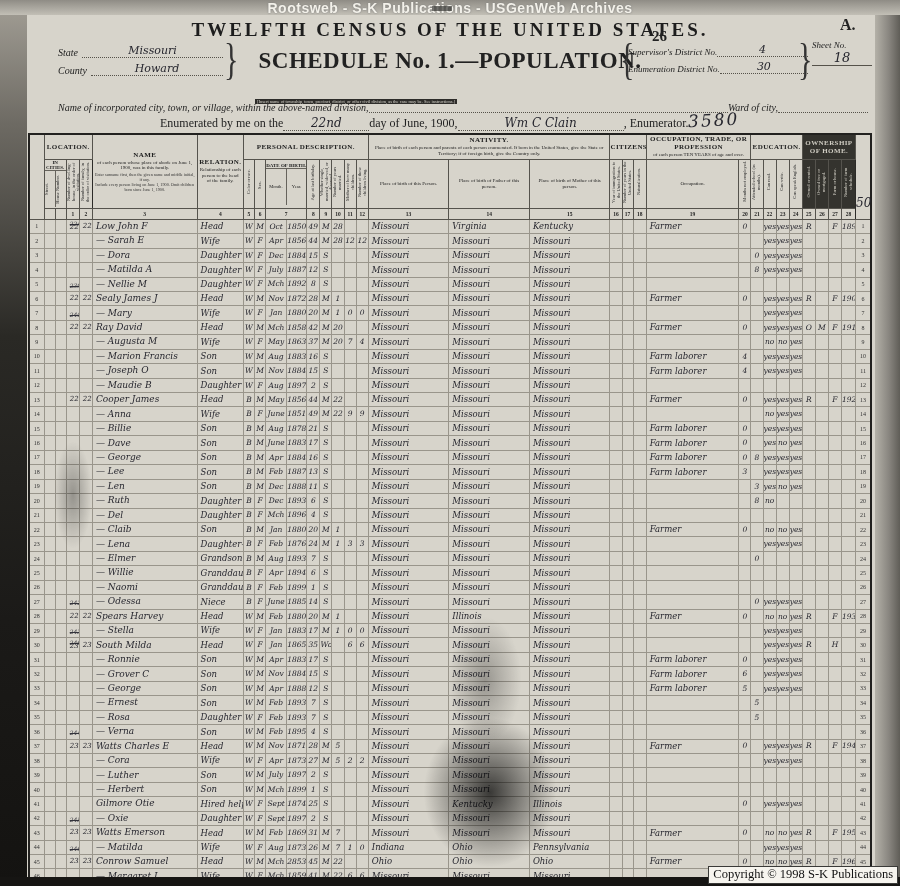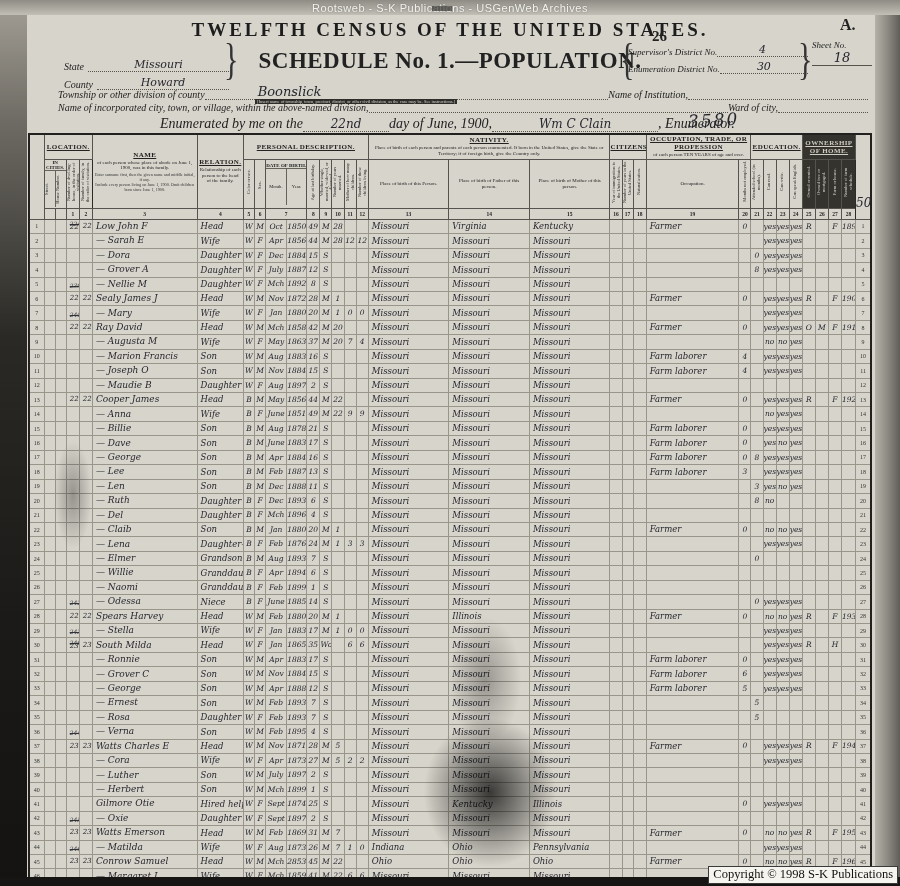--- a/index.html
+++ b/index.html
@@ -1,38 +1,38 @@
 <!DOCTYPE html>
 <html><head>
 <meta charset="utf-8">
 <style>
   html,body{margin:0;padding:0;}
   body{width:900px;height:886px;overflow:hidden;background:#555;}
   .scan{position:relative;width:900px;height:886px;background:#d7d4cb;font-family:"Liberation Serif",serif;color:#222;overflow:hidden;}
   
   .edge-top{position:absolute;left:0;top:0;width:100%;height:15px;background:linear-gradient(180deg,#8f8c85,#c2bfb6);z-index:6;display:flex;align-items:center;justify-content:center;}
-  .watermark{color:#f3f1ea;font-family:"Liberation Sans",sans-serif;font-size:11px;letter-spacing:.5px;text-shadow:0 0 2px #777;}
+  .watermark{color:#f3f1ea;font-family:"Liberation Sans",sans-serif;font-size:14px;letter-spacing:.5px;text-shadow:0 0 2px #777;font-weight:bold;}
   .edge-left{position:absolute;left:0;top:0;width:27px;height:100%;background:linear-gradient(180deg,#a39f96 0%,#6d6a63 14%,#2a2925 38%,#1b1a18 70%,#141311 100%);z-index:5;}
   .edge-right{position:absolute;right:0;top:0;width:25px;height:100%;background:linear-gradient(90deg,#b4b1a8,#898680 55%,#5f5d57);z-index:5;}
   .edge-bottom{position:absolute;left:0;bottom:0;width:100%;height:9px;background:#161513;z-index:6;}
   .smudge1{position:absolute;left:390px;top:640px;width:200px;height:246px;background:radial-gradient(ellipse 46% 42% at 50% 62%,rgba(15,15,15,.78),rgba(15,15,15,0) 72%);mix-blend-mode:multiply;z-index:4;pointer-events:none;}
   .smudge2{position:absolute;left:420px;top:560px;width:130px;height:200px;background:radial-gradient(ellipse 40% 45% at 50% 60%,rgba(40,40,40,.35),rgba(40,40,40,0) 70%);mix-blend-mode:multiply;z-index:4;pointer-events:none;}
   .smudge3{position:absolute;left:55px;top:410px;width:60px;height:170px;background:radial-gradient(ellipse 45% 45% at 30% 50%,rgba(30,30,30,.35),rgba(30,30,30,0) 70%);mix-blend-mode:multiply;z-index:4;pointer-events:none;}
   .printcode{position:absolute;left:432px;top:6px;width:20px;height:5px;background:#3a3a38;opacity:.7;z-index:7;}
   
   .title{position:absolute;left:0;top:19px;width:100%;text-align:center;font-size:19px;font-weight:bold;letter-spacing:3px;color:#1d1d1d;}
   .pagenum{position:absolute;left:652px;top:28px;font-size:15px;font-weight:bold;}
   .pageletter{position:absolute;left:840px;top:16px;font-size:16px;font-weight:bold;}
   .schedule{position:absolute;left:250px;top:48px;width:400px;text-align:center;font-size:23px;font-weight:bold;letter-spacing:.5px;}
   .lbl{font-style:italic;font-size:10px;color:#222;}
-  .lbl-sm{font-style:italic;font-size:14px;color:#222;}
+  .lbl-sm{font-size:12px;color:#222;}
   .hw{font-family:"DejaVu Serif",serif;font-style:italic;color:#26262e;}
   .uline{border-bottom:1px solid #55524a;}
   .dotline{border-bottom:1px dotted #55524a;}
-  .stateblock{position:absolute;left:64px;top:40px;width:165px;margin-top:14px;}
+  .stateblock{position:absolute;left:58px;top:40px;width:165px;}
   .stateblock .row{display:flex;align-items:flex-end;height:18px;}
   .stateblock .val{flex:1;text-align:center;font-size:11px;margin-left:4px;}
   .brace{font-size:30px;font-weight:normal;transform:scaleY(1.5);display:inline-block;color:#333;}
   .brace-l{position:absolute;left:224px;top:42px;}
   .distblock{position:absolute;left:628px;top:40px;width:180px;font-style:italic;font-size:9px;}
   .distblock .row{display:flex;align-items:flex-end;height:17px;}
   .distblock .val{flex:1;text-align:center;font-size:11px;}
   .brace-a{position:absolute;left:620px;top:42px;}
   .brace-b{position:absolute;left:798px;top:42px;}
   .sheetblock{position:absolute;left:812px;top:40px;width:60px;font-style:italic;font-size:9px;}
@@ -47,21 +47,21 @@
   .stamp{position:absolute;left:688px;top:110px;font-size:17px;letter-spacing:2px;transform:rotate(-3deg);}
   .flex1{flex:1;}
   
   table.census{position:absolute;left:28px;top:133px;width:844px;border-collapse:collapse;table-layout:fixed;border:2px solid #22211f;z-index:2;}
   .census th,.census td{border:1px solid #99958b;padding:0;margin:0;overflow:hidden;font-weight:normal;}
   .census thead th{border-color:#55534d;}
   .census td{height:13.45px;font-size:8.5px;line-height:1;white-space:nowrap;}
   .census .gb{border-left:1.5px solid #2c2b28;}
   .census .bl{border-left:1px solid #77746c;}
   .census tr.hb td{border-top:1.7px solid #2c2b28;}
-  .gtitle{font-size:7px;font-weight:bold;text-align:center;letter-spacing:.4px;text-decoration:underline;}
+  .gtitle{font-size:7px;font-weight:bold;text-align:center;letter-spacing:.4px;}
   .gdesc{font-size:5px;text-align:center;line-height:1.15;padding:1px 2px;}
   .gnote{font-size:4.2px;text-align:center;line-height:1.2;padding:0 2px;color:#333;}
   .rot{writing-mode:vertical-rl;transform:rotate(180deg);font-size:4.5px;line-height:1;color:#333;display:inline-block;max-height:44px;}
   .vcell{vertical-align:middle;text-align:center;}
   .numrow th{font-size:5.5px;font-weight:bold;height:10px;text-align:center;}
   .sub .subtitle{font-size:5px;font-weight:bold;text-align:center;border-bottom:1px solid #66635c;}
   .subcols{display:flex;height:36px;align-items:center;}
   .subcols span{flex:1;text-align:center;font-size:4.6px;}
   .subcols .bl2{border-left:1px solid #66635c;height:100%;display:flex;align-items:center;justify-content:center;}
   .inv{background:#34332e;}
@@ -115,27 +115,20 @@
         <span>Enumeration District No.</span>
         <span class="val hw dotline">30</span>
       </div>
   </div>
   <span class="brace brace-b">}</span>
   <div class="sheetblock">
     <div>Sheet No.</div>
     <div class="val hw uline">18</div>
   </div>
 
-  <div class="line1">
-    <span class="lbl">Township or other division of county</span>
-    <span class="val hw dotline" style="width:150px;text-align:center;">Boonslick</span>
-    <span class="dotline flex1">&nbsp;</span>
-    <span class="lbl">Name of Institution,</span>
-    <span class="dotline" style="width:180px;">&nbsp;</span>
-  </div>
   <div class="bracketnote">[Insert name of township, town, precinct, district, or other civil division, as the case may be.  See instructions.]</div>
 
   <div class="line2">
     <span class="lbl">Name of incorporated city, town, or village, within the above-named division,</span>
     <span class="dotline flex1">&nbsp;</span>
     <span class="lbl">Ward of city,</span>
     <span class="dotline" style="width:90px;">&nbsp;</span>
   </div>
 
   <div class="line3">
@@ -411,21 +404,21 @@
           <td class="hw ct"></td>
           <td class="hw ct"></td>
           <td class="rn gb">3</td>
         </tr>
         <tr>
           <td class="rn">4</td>
           <td></td>
           <td></td>
           <td class="hw sm"></td>
           <td class="hw sm"></td>
-          <td class="hw nm gb">— Grover A</td>
+          <td class="hw nm gb">— Matilda A</td>
           <td class="hw gb">Daughter</td>
           <td class="hw ct gb">W</td>
           <td class="hw ct">F</td>
           <td class="hw ct bl">July</td>
           <td class="hw ct">1887</td>
           <td class="hw ct bl">12</td>
           <td class="hw ct">S</td>
           <td class="hw ct"></td>
           <td class="hw ct"></td>
           <td class="hw ct"></td>

